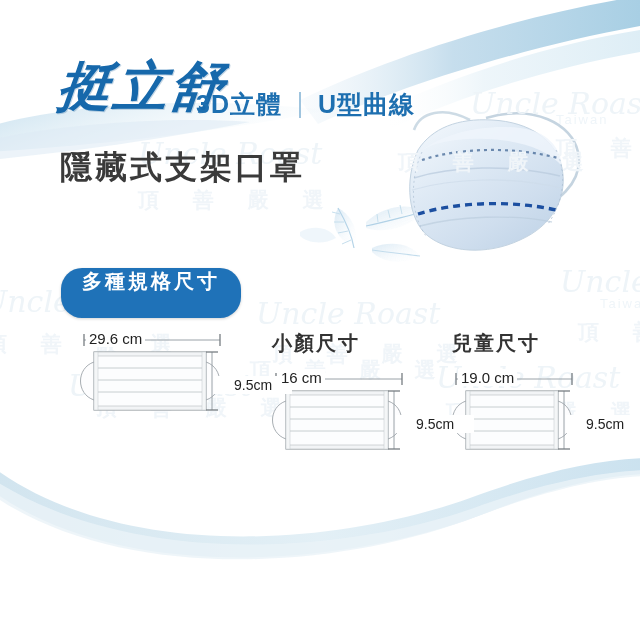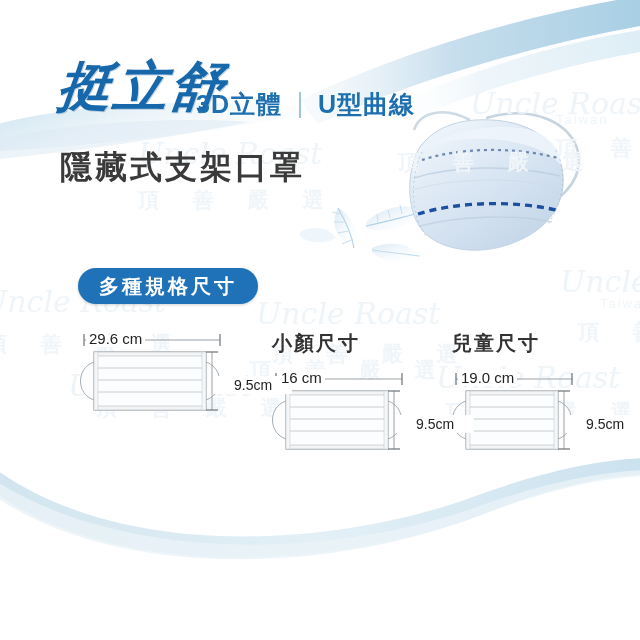--- a/index.html
+++ b/index.html
@@ -68,26 +68,26 @@
     display:inline-block;width:2px;height:26px;background:#9fc4de;
   }
   #product-name{
     position:absolute;left:50px;top:146px;
     font-size:32px;font-weight:bold;color:#3a3a3a;
     letter-spacing:3px;white-space:nowrap;margin-left:10px;
   }
 
   
   #size-badge{
-    position:absolute;left:78px;top:268px;
-    width:180px;height:36px;
+    position:absolute;left:61px;top:268px;
+    width:180px;height:50px;
     border-radius:21px;
     background:#1f72b8;
     box-shadow:0 1px 3px rgba(0,0,0,.18);
-    display:flex;align-items:center;justify-content:center;
+    display:flex;align-items:flex-start;justify-content:center;
   }
   #size-badge-label{
     color:#fff;font-size:20px;font-weight:bold;letter-spacing:3px;
   }
 
   
   .size-col{position:absolute;top:330px;width:200px;}
   #col-0{left:78px;}
   #col-1{left:270px;}
   #col-2{left:450px;}

